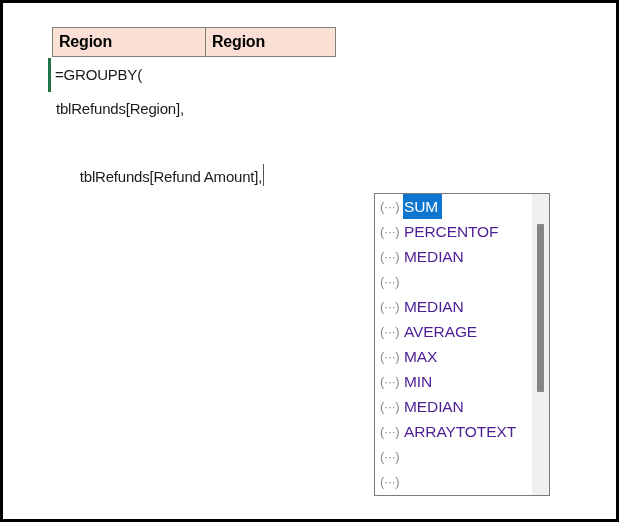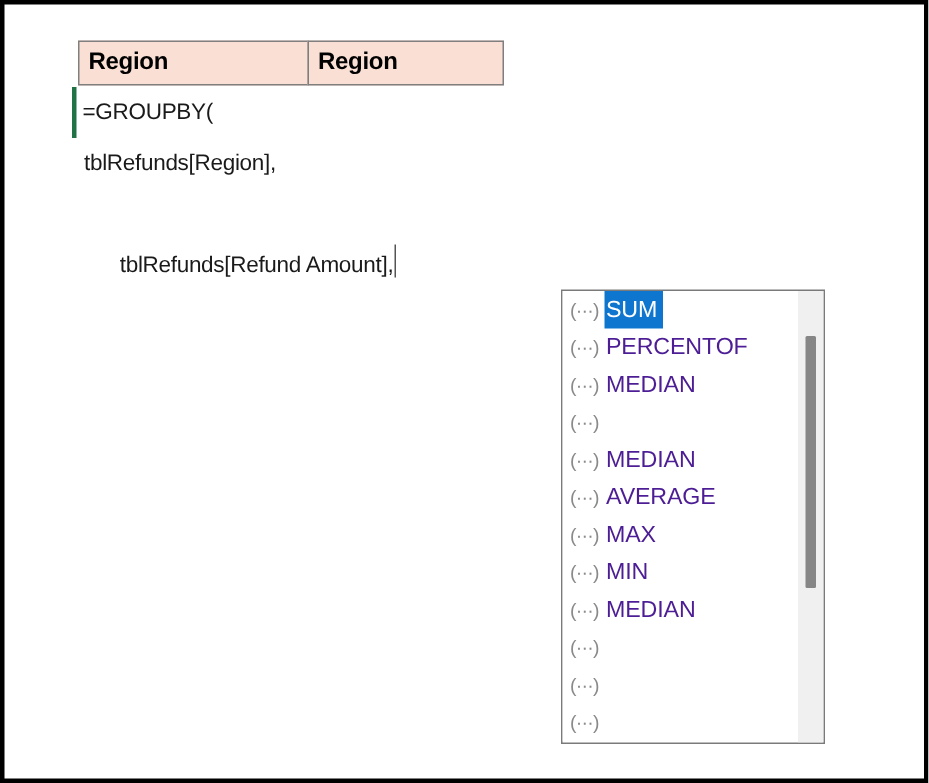--- a/index.html
+++ b/index.html
@@ -197,20 +197,21 @@
         <div class="popup-item">
           <span class="fx-icon">(···)</span>
           <span class="item-label">MIN</span>
         </div>
         <div class="popup-item">
           <span class="fx-icon">(···)</span>
           <span class="item-label">MEDIAN</span>
         </div>
         <div class="popup-item">
           <span class="fx-icon">(···)</span>
+          <span class="item-label">ARRAYTOTEXT</span>
         </div>
         <div class="popup-item">
           <span class="fx-icon">(···)</span>
         </div>
         <div class="popup-item">
           <span class="fx-icon">(···)</span>
         </div>
       </div>
     <div class="popup-scrollbar">
       <div class="scroll-thumb"></div>

